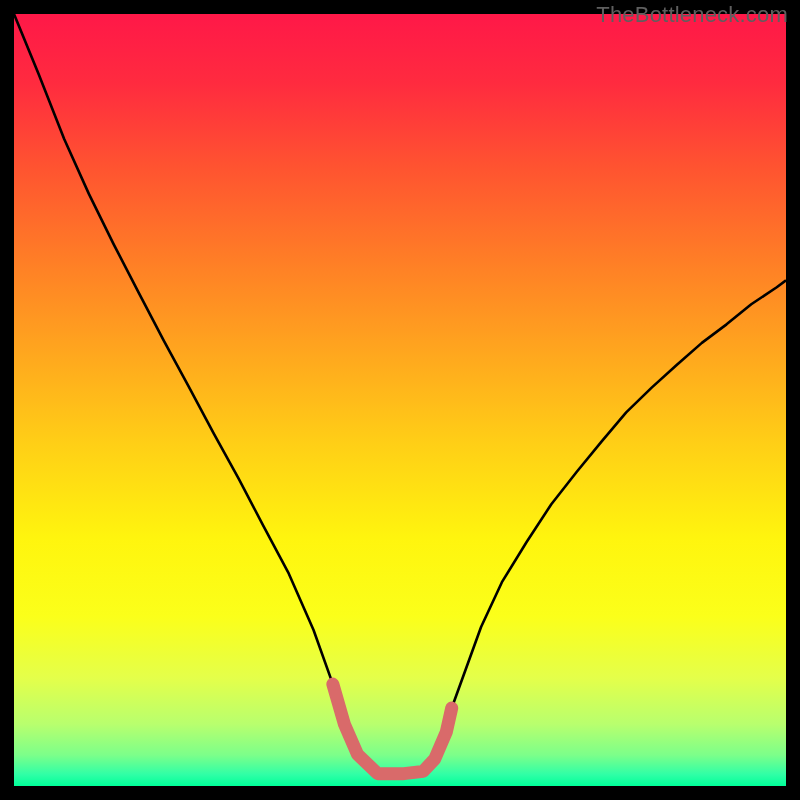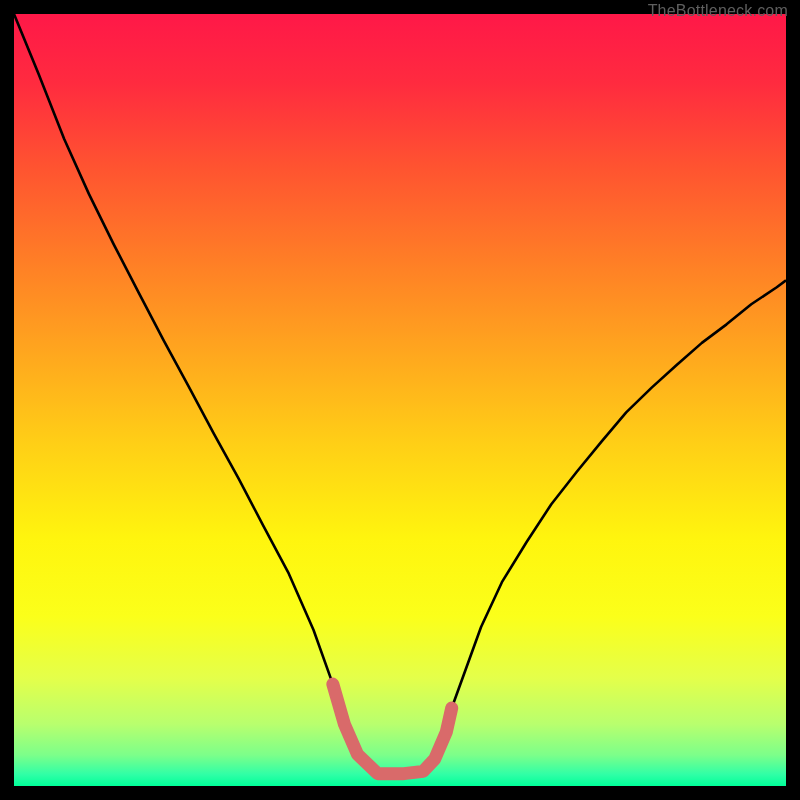--- a/index.html
+++ b/index.html
@@ -22,21 +22,21 @@
     left: 14px;
     top: 14px;
     width: 772px;
     height: 772px;
   }
   .watermark {
     position: absolute;
     top: 2px;
     right: 12px;
     color: #5f5f5f;
-    font-size: 16px;
+    font-size: 22px;
     font-weight: 500;
     letter-spacing: 0.2px;
   }
   svg {
     position: absolute;
     left: 0; top: 0;
   }
 </style>
 </head>
 <body>

